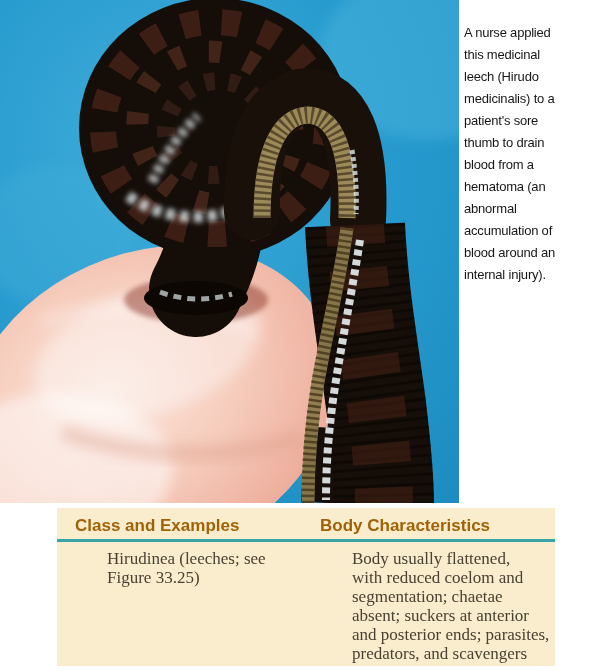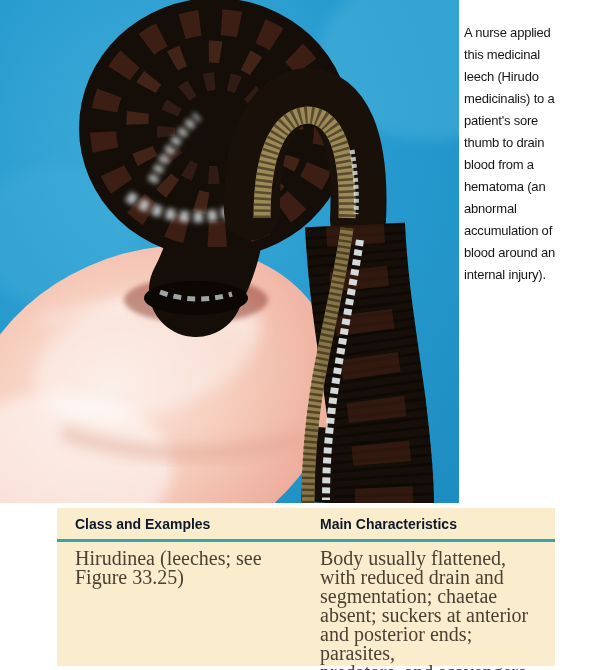--- a/index.html
+++ b/index.html
@@ -32,40 +32,41 @@
     position: absolute;
     left: 57px; top: 508px;
     width: 498px; height: 158px;
     background: #faedce;
   }
   .th {
     position: absolute;
     top: 8px;
     font-family: "Liberation Sans", sans-serif;
     font-weight: bold;
-    font-size: 14px;
-    color: #0f172a;
+    font-size: 17px;
+    color: #a16207;
     white-space: nowrap;
   }
   .th1 { left: 18px; }
   .th2 { left: 263px; }
   .rule {
     position: absolute;
     left: 0; top: 31px;
     width: 498px; height: 3px;
     background: #35a5a8;
   }
   .td {
     position: absolute;
     top: 41px;
     font-family: "Liberation Serif", serif;
-    font-size: 20px;
+    font-size: 17px;
     line-height: 19px;
     color: #4a4133;
     white-space: pre-line;
+    margin-left: 32px;
   }
   .td1 { left: 18px; width: 238px; }
   .td2 { left: 263px; width: 228px; }
 </style>
 </head>
 <body>
 
 <div class="page">
 
   <div class="photo-wrap">
@@ -148,25 +149,25 @@
 thumb to drain
 blood from a
 hematoma (an
 abnormal
 accumulation of
 blood around an
 internal injury).</div>
 
   <div class="table-panel">
     <div class="th th1">Class and Examples</div>
-    <div class="th th2">Main Characteristics</div>
+    <div class="th th2">Body Characteristics</div>
     <div class="rule"></div>
     <div class="td td1">Hirudinea (leeches; see
 Figure 33.25)</div>
     <div class="td td2">Body usually flattened,
-with reduced drain and
+with reduced coelom and
 segmentation; chaetae
 absent; suckers at anterior
 and posterior ends; parasites,
 predators, and scavengers</div>
   </div>
 
 </div>
 
 </body></html>

